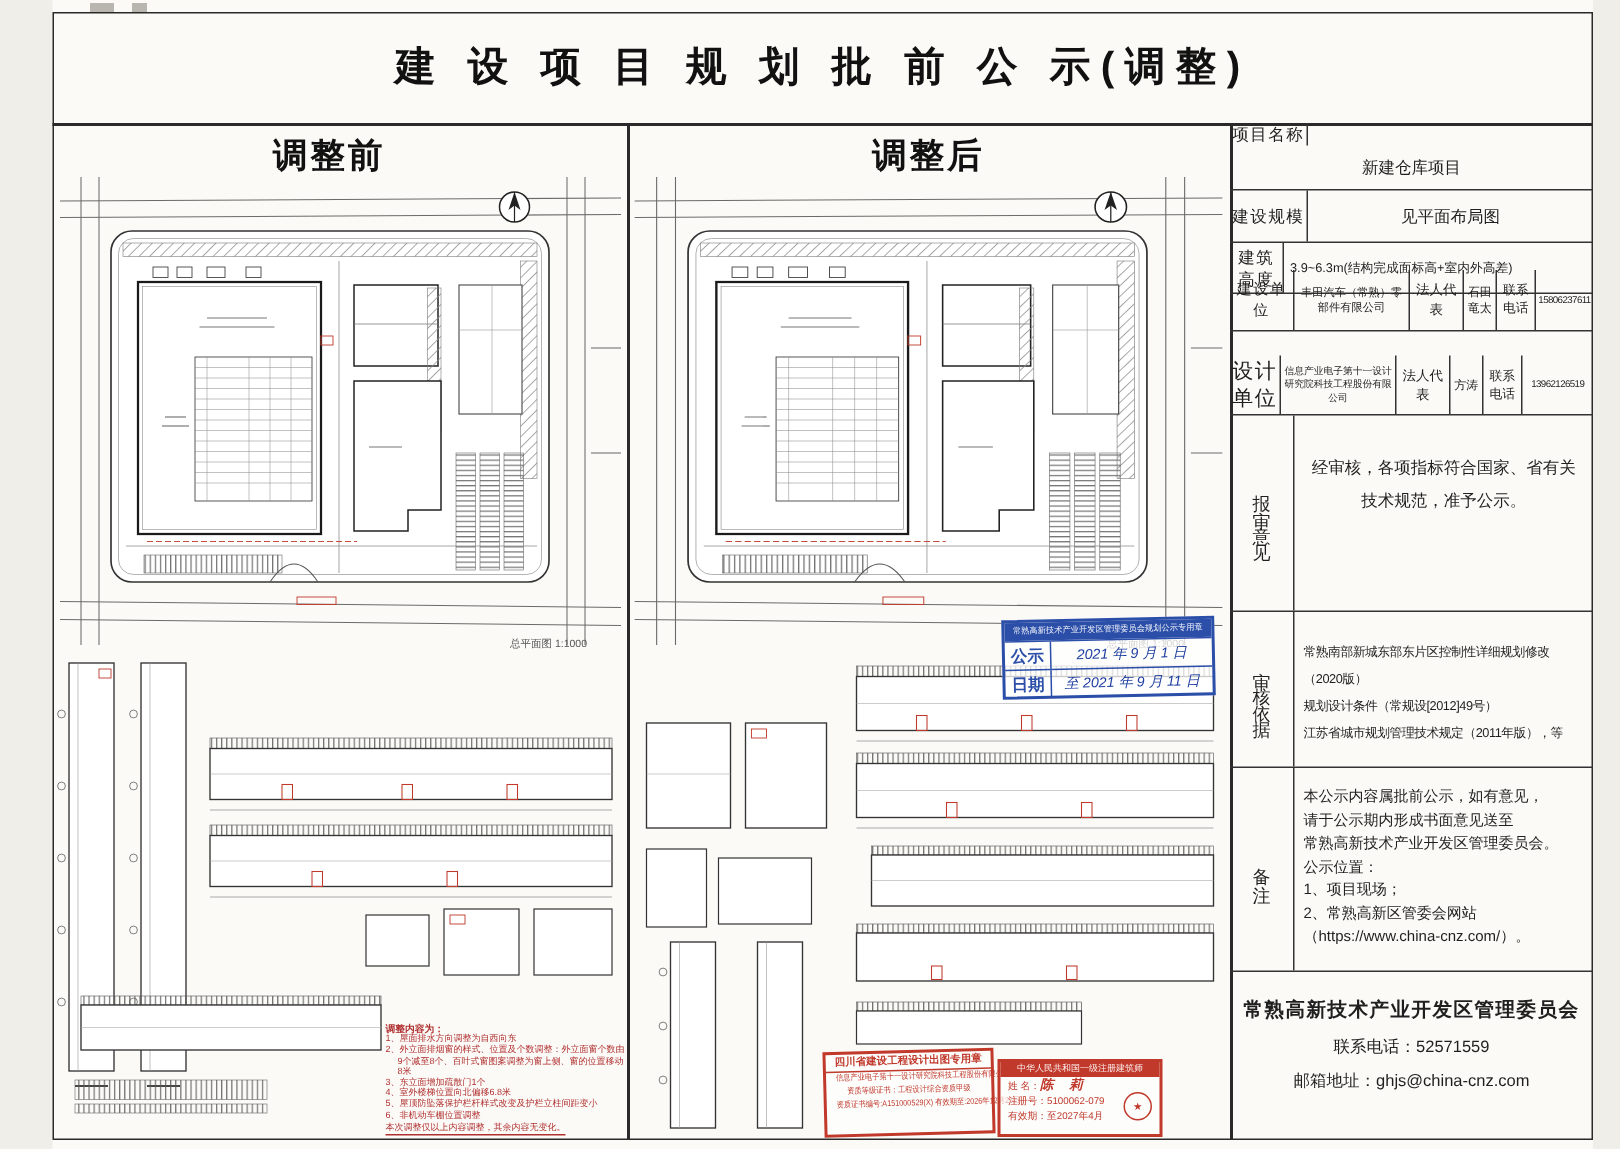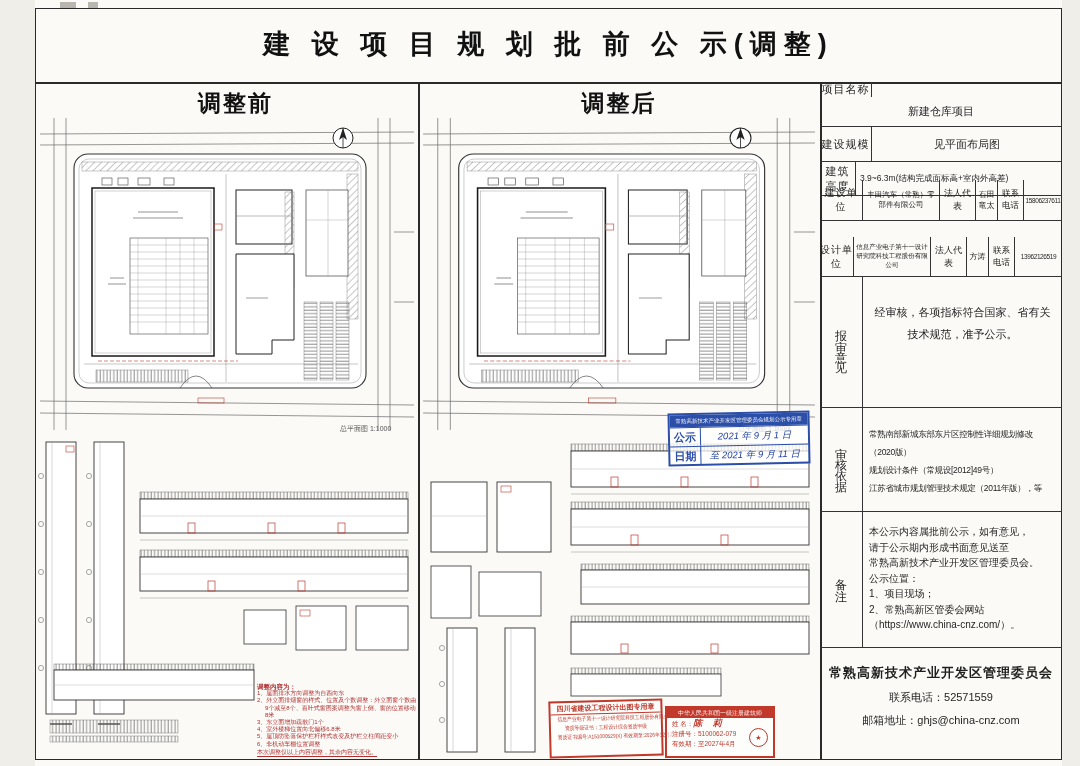--- a/index.html
+++ b/index.html
@@ -245,21 +245,21 @@
       </symbol>
     </defs>
   </svg>
 
   <div class="frame"></div>
   <div class="title">建 设 项 目 规 划 批 前 公 示(调整)</div>
   <div class="hline" style="left:35px;top:82px;width:1027px;height:1.5px;"></div>
   <div class="vline" style="left:418px;top:82px;width:1.5px;height:678px;"></div>
   <div class="vline" style="left:820px;top:82px;width:1.5px;height:678px;"></div>
 
-  <div class="panel-h" style="left:44px;top:88px;width:383px;text-align:center;">调整前</div>
+  <div class="panel-h" style="left:28px;top:88px;width:383px;text-align:center;">调整前</div>
   <svg style="left:38px;top:112px;" width="378" height="322" viewBox="0 0 378 322">
     <use href="#siteplan"></use>
   </svg>
   <span class="cap" style="left:340px;top:424px;">总平面图 1:1000</span>
   <svg style="left:38px;top:436px;" width="378" height="322" viewBox="0 0 378 322">
     <use href="#elevA"></use>
   </svg>
   <div class="notes">
     <div class="nt">调整内容为：</div>
     <div class="ni">1、屋面排水方向调整为自西向东</div>
@@ -321,21 +321,21 @@
   </div>
   <div class="trow" style="top:180px;height:41px;">
     <div class="tcell tlabel" style="width:43px;font-size:10px;">建设单位</div>
     <div class="tcell" style="width:77px;font-size:7.5px;padding:0 2px;">丰田汽车（常熟）零部件有限公司</div>
     <div class="tcell" style="width:36px;font-size:9px;">法人代表</div>
     <div class="tcell" style="width:22px;font-size:8px;">石田竜太</div>
     <div class="tcell" style="width:26px;font-size:8.5px;">联系电话</div>
     <div class="tcell" style="flex:1;font-size:6.5px;letter-spacing:-0.4px;">15806237611</div>
   </div>
   <div class="trow" style="top:237px;height:40px;">
-    <div class="tcell tlabel" style="width:34px;font-size:10px;">设计单位</div>
+    <div class="tcell tlabel" style="width:34px;font-size:14px;">设计单位</div>
     <div class="tcell" style="width:77px;font-size:6.5px;padding:0 1px;">信息产业电子第十一设计研究院科技工程股份有限公司</div>
     <div class="tcell" style="width:36px;font-size:9px;">法人代表</div>
     <div class="tcell" style="width:22px;font-size:8px;">方涛</div>
     <div class="tcell" style="width:26px;font-size:8.5px;">联系电话</div>
     <div class="tcell" style="flex:1;font-size:6.5px;letter-spacing:-0.4px;">13962126519</div>
   </div>
   <div class="trow" style="top:277px;height:131px;">
     <div class="tcell" style="width:43px;">
       <span class="vlab">报审意见</span>
     </div>

